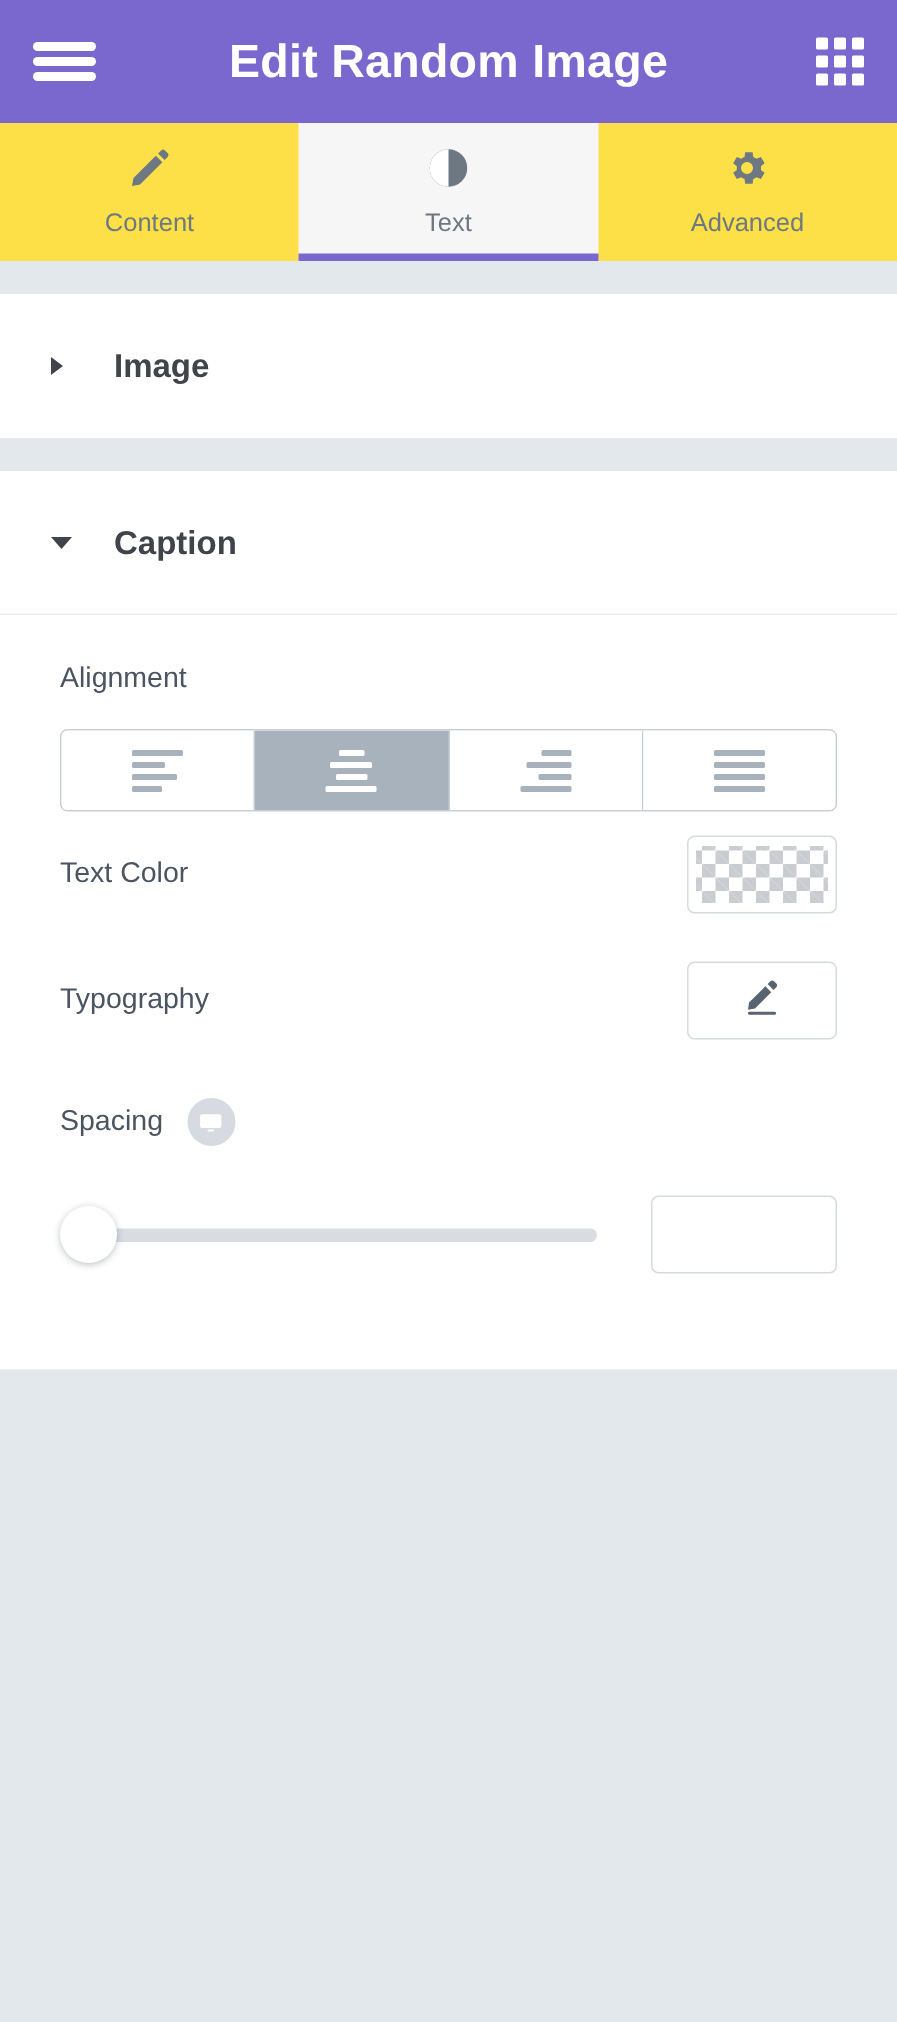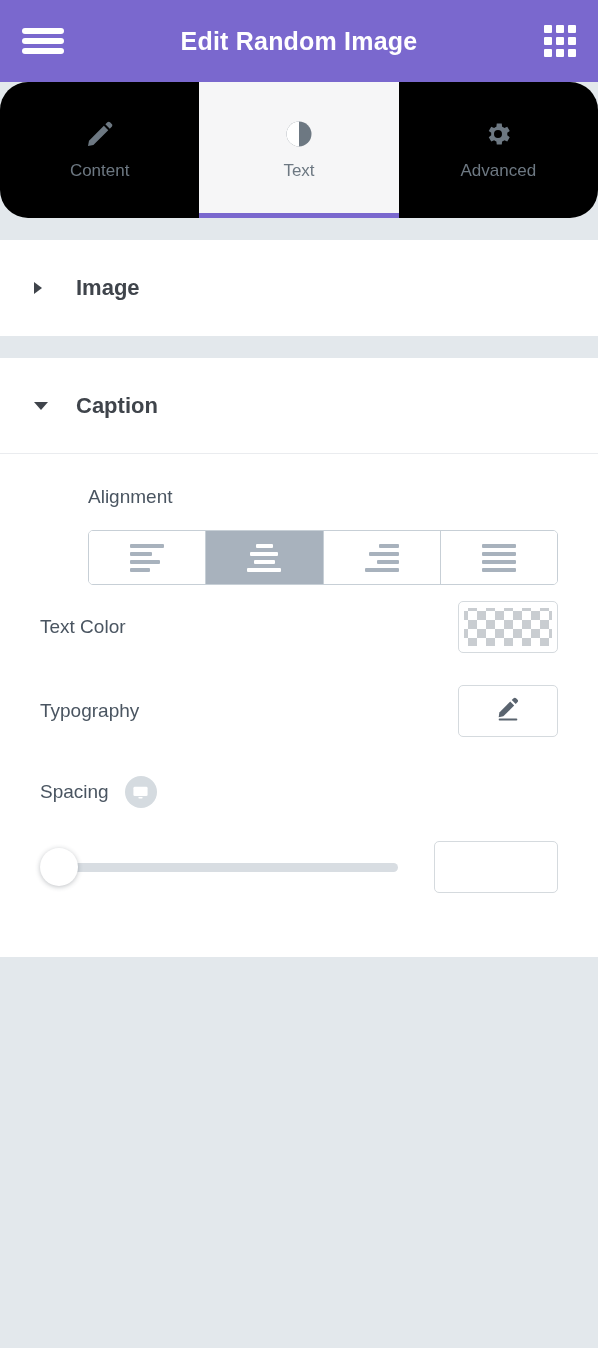--- a/index.html
+++ b/index.html
@@ -30,21 +30,21 @@
     align-items: center;
     justify-content: space-between;
     padding: 0 22px;
     position: relative;
   }
   .header-title {
     position: absolute;
     left: 0; right: 0;
     text-align: center;
     color: #ffffff;
-    font-size: 25px;
+    font-size: 31px;
     font-weight: bold;
     letter-spacing: 0.2px;
     pointer-events: none;
   }
 
   .hamburger-icon {
     width: 42px;
     height: 30px;
     display: flex;
     flex-direction: column;
@@ -74,25 +74,24 @@
     cursor: pointer;
   }
   .apps-icon i {
     display: block;
     background: #ffffff;
     border-radius: 1px;
   }
 
   
   .tabbar {
-    height: 136px;
-    background: #000000;
-    display: flex;
-    position: relative;
-    border-radius: 28px;
+    height: 92px;
+    background: #fde047;
+    display: flex;
+    position: relative;
   }
   .tab {
     flex: 1 1 0;
     display: flex;
     flex-direction: column;
     align-items: center;
     justify-content: center;
     gap: 12px;
     cursor: pointer;
     position: relative;
@@ -162,21 +161,21 @@
 
   
   .control {
     padding: 0 40px;
   }
   .control-label {
     font-size: 19px;
     color: #4a5561;
   }
 
-  .field-alignment { padding-top: 32px; margin-left: 48px; }
+  .field-alignment { padding-top: 32px; }
   .choices {
     display: flex;
     margin-top: 22px;
     border: 1px solid #c7cfd6;
     border-radius: 5px;
     overflow: hidden;
     height: 55px;
   }
   .choice {
     flex: 1 1 0;

